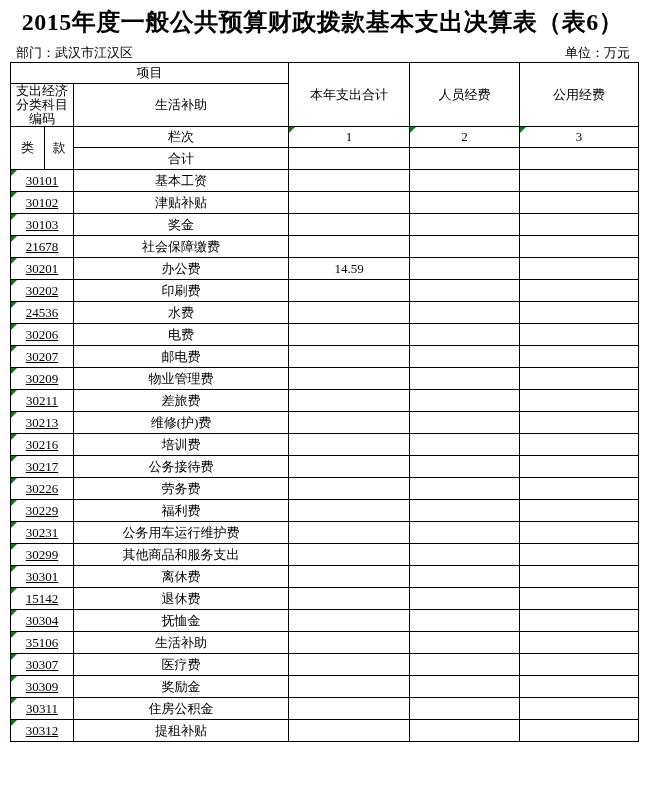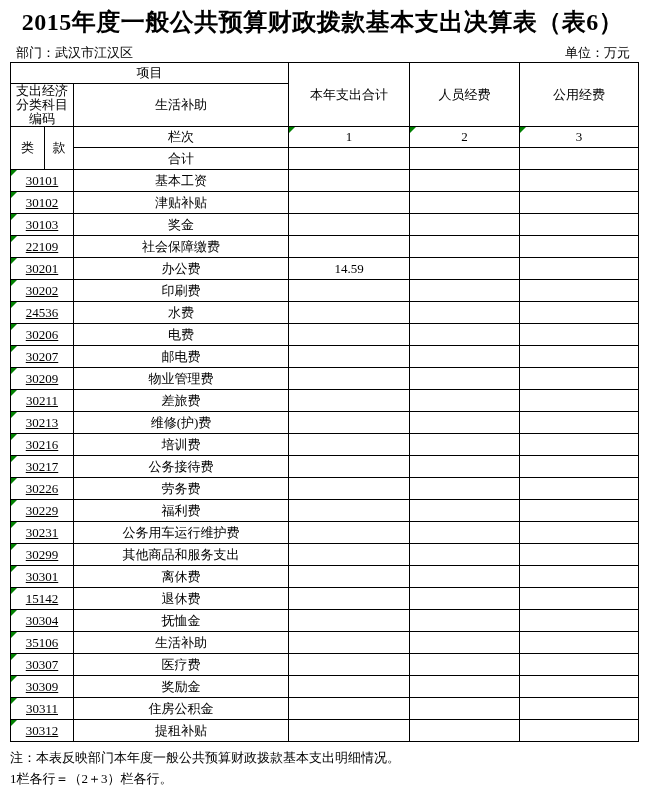--- a/index.html
+++ b/index.html
@@ -150,21 +150,21 @@
           <td class="value-cell"></td>
         </tr>
         <tr>
           <td colspan="2" class="code-cell tri">30103</td>
           <td class="name-cell">奖金</td>
           <td class="value-cell"></td>
           <td class="value-cell"></td>
           <td class="value-cell"></td>
         </tr>
         <tr>
-          <td colspan="2" class="code-cell tri">22109</td>
+          <td colspan="2" class="code-cell tri">21678</td>
           <td class="name-cell">社会保障缴费</td>
           <td class="value-cell"></td>
           <td class="value-cell"></td>
           <td class="value-cell"></td>
         </tr>
         <tr>
           <td colspan="2" class="code-cell tri">30201</td>
           <td class="name-cell">办公费</td>
           <td class="value-cell">14.59</td>
           <td class="value-cell"></td>
@@ -313,18 +313,14 @@
         <tr>
           <td colspan="2" class="code-cell tri">30312</td>
           <td class="name-cell">提租补贴</td>
           <td class="value-cell"></td>
           <td class="value-cell"></td>
           <td class="value-cell"></td>
         </tr>
       </tbody>
   </table>
 
-  <div class="notes">
-    <div>注：本表反映部门本年度一般公共预算财政拨款基本支出明细情况。</div>
-    <div>1栏各行＝（2＋3）栏各行。</div>
-  </div>
 
 </div>
 
 </body></html>

